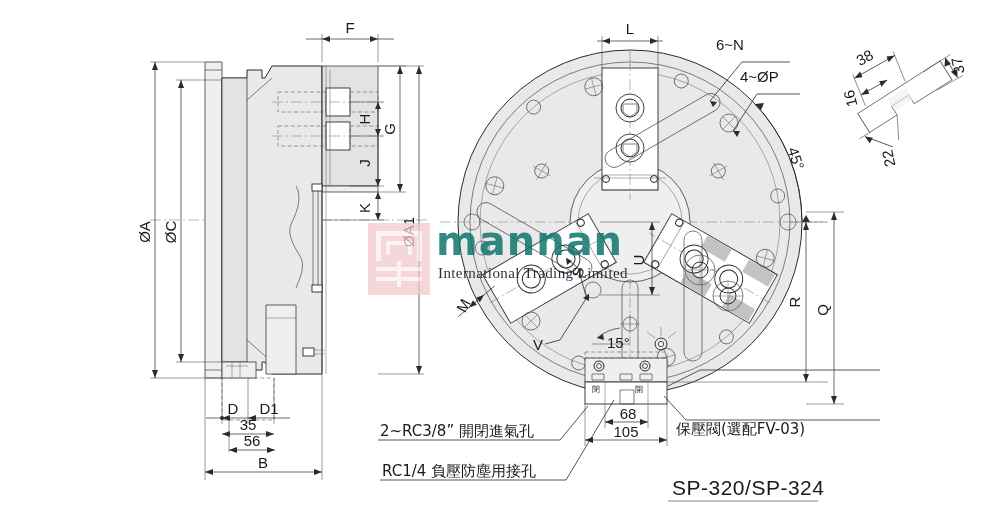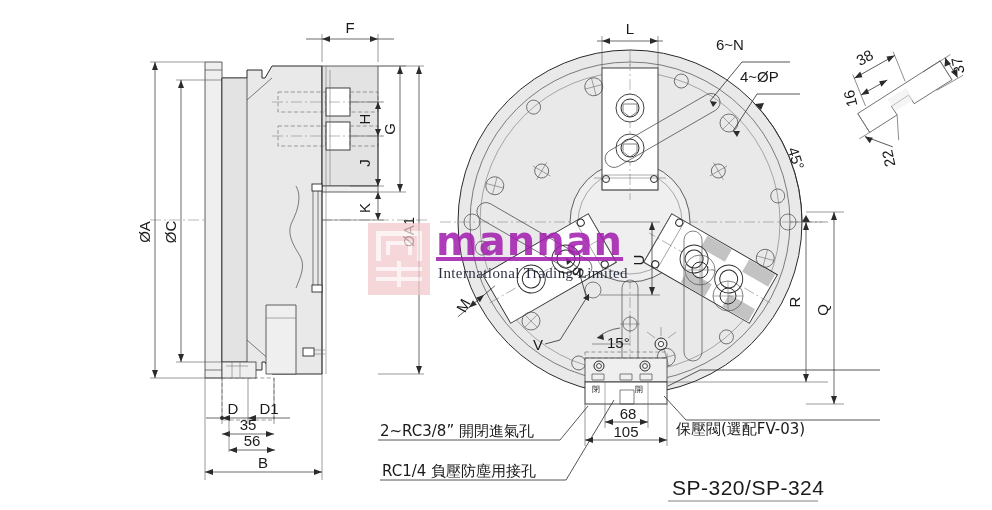--- a/index.html
+++ b/index.html
@@ -49,21 +49,21 @@
     background:#f3c9cb;
     opacity:.72;
   }
   #wm .seal i{
     position:absolute;background:#fdeff0;display:block;
   }
   #wm .wtext{
     position:absolute;left:68px;top:6px;
     font-family:"DejaVu Sans","Liberation Sans",sans-serif;
     font-size:40px;font-weight:700;letter-spacing:1px;
-    color:#a21caf;opacity:.85;line-height:1;text-decoration:underline;
+    color:#0f766e;opacity:.85;line-height:1;
   }
   #wm .wsub{
     position:absolute;left:70px;top:50px;
     font-family:"Liberation Serif","DejaVu Serif",serif;
     font-size:15px;color:#0f172a;opacity:.9;letter-spacing:.4px;
   }
 </style>
 </head>
 <body>
 

